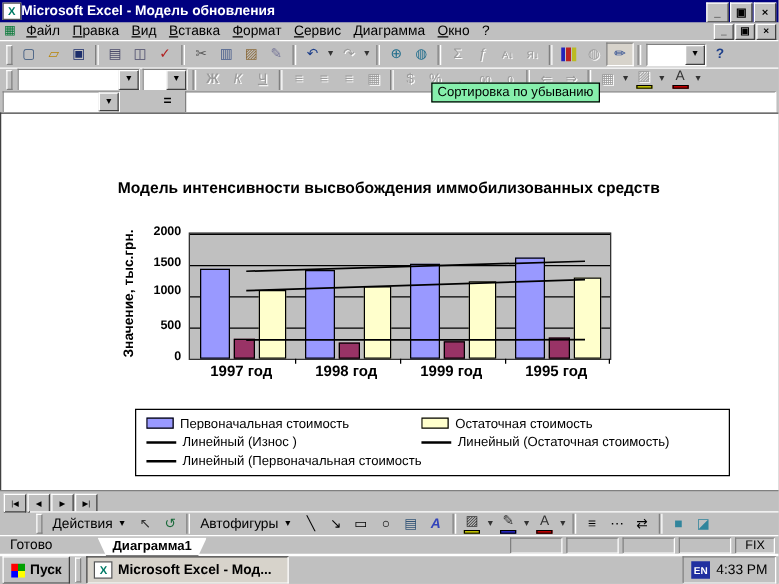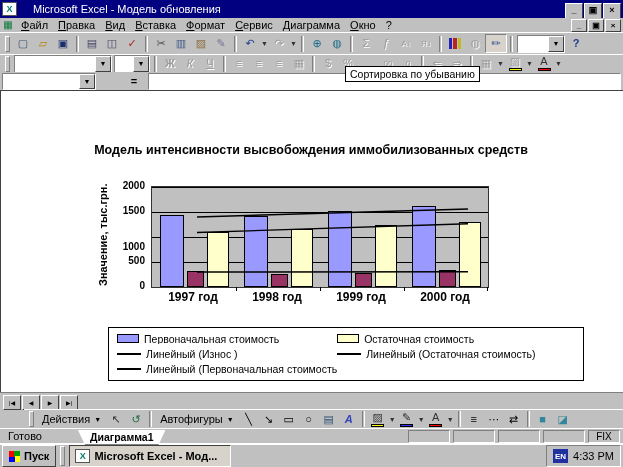--- a/index.html
+++ b/index.html
@@ -1,21 +1,21 @@
 <!DOCTYPE html>
 <html><head>
 <meta charset="utf-8">
 <style>
   html,body{margin:0;padding:0;}
   body{font-family:"Liberation Sans",sans-serif;background:#c0c0c0;}
   .screen{position:relative;width:623px;height:467px;overflow:hidden;background:#c0c0c0;}
 
   
   .titlebar{position:absolute;left:0;top:0;width:623px;height:18px;background:#000080;display:flex;align-items:center;padding:0 2px;box-sizing:border-box;}
-  .titlebar .title{color:#fff;font-weight:normal;font-size:11px;margin-left:16px;flex:1;white-space:nowrap;overflow:hidden;}
+  .titlebar .title{color:#fff;font-weight:bold;font-size:11px;margin-left:0;flex:1;white-space:nowrap;overflow:hidden;}
   .xlico{display:inline-flex;width:13px;height:12px;background:#fff;border:1px solid #555;align-items:center;justify-content:center;font-size:9px;font-weight:bold;color:#007a66;line-height:1;}
   .winbtn{width:16px;height:14px;margin-left:1px;display:inline-flex;align-items:center;justify-content:center;font-size:9px;font-weight:bold;color:#000;background:#c0c0c0;border:1px solid;border-color:#ffffff #404040 #404040 #ffffff;line-height:1;}
   
   .menubar{position:absolute;left:0;top:18px;width:623px;height:14px;background:#c0c0c0;display:flex;align-items:center;font-size:11px;padding:0 2px;box-sizing:border-box;}
   .menu-item{padding:0 5px;white-space:nowrap;color:#000;}
   .menu-item::first-letter{text-decoration:underline;}
   .menubar .spacer{flex:1;}
   .bookico{display:inline-flex;width:12px;height:11px;margin-right:2px;align-items:center;justify-content:center;font-size:10px;color:#0a7a3a;line-height:1;}
   .winbtn.small{width:14px;height:11px;font-size:8px;}
 
@@ -89,21 +89,21 @@
   .taskbar{position:absolute;left:0;top:443px;width:623px;height:24px;background:#c0c0c0;border-top:2px solid;border-color:#ffffff;display:flex;align-items:center;padding:0 2px;box-sizing:border-box;}
   .startbtn{height:20px;padding:0 6px;display:flex;align-items:center;gap:4px;font-size:11px;font-weight:bold;background:#c0c0c0;border:1px solid;border-color:#fff #404040 #404040 #fff;}
   .winlogo{width:11px;height:11px;background:conic-gradient(#00a000 0 25%,#ffff00 25% 50%,#0000ff 50% 75%,#ff0000 75%);}
   .taskdiv{width:3px;height:18px;margin:0 4px;border:1px solid;border-color:#fff #808080 #808080 #fff;}
   .taskbtn{height:20px;width:150px;padding:0 5px;display:flex;align-items:center;gap:4px;font-size:11px;font-weight:bold;background:#d7d3cb;border:1px solid;border-color:#404040 #fff #fff #404040;white-space:nowrap;overflow:hidden;}
   .tray{margin-left:auto;height:20px;display:flex;align-items:center;gap:5px;padding:0 6px;border:1px solid;border-color:#808080 #fff #fff #808080;}
   .langbox{width:15px;height:14px;background:#2030a0;color:#fff;font-size:8px;font-weight:bold;display:flex;align-items:center;justify-content:center;}
   .clock{font-size:11px;}
 
   
-  .tooltip{position:absolute;left:345px;top:66px;background:#ffffff;border:1px solid #000;font-size:10.5px;padding:1px 4px;z-index:50;white-space:nowrap;}
+  .tooltip{position:absolute;left:345px;top:66px;background:#86efac;border:1px solid #000;font-size:10.5px;padding:1px 4px;z-index:50;white-space:nowrap;}
 </style>
 </head>
 <body>
 
 <div class="screen">
 
   <div class="titlebar">
     <span class="xlico">X</span>
     <span class="title">Microsoft Excel - Модель обновления</span>
     <span id="app-controls"><span class="winbtn">_</span><span class="winbtn">▣</span><span class="winbtn">×</span></span>
@@ -289,21 +289,21 @@
     <span class="eqbtn">=</span>
     <span class="formulafield"></span>
   </div>
 
   <div class="doc">
     <div class="chart-title">Модель интенсивности высвобождения иммобилизованных средств</div>
     <div class="ytitle">Значение, тыс.грн.</div>
     <div class="ylabels" id="ylabels">
         <div style="top: 95px;">0</div>
         <div style="top: 70px;">500</div>
-        <div style="top: 56px;">1000</div>
+        <div style="top: 42px;">1000</div>
         <div style="top: 20px;">1500</div>
         <div style="top: -5px;">2000</div>
       </div>
     <div class="plot" id="plot">
       <div id="gridlines">
           <div class="gridline" style="top: 75px;"></div>
           <div class="gridline" style="top: 50px;"></div>
           <div class="gridline" style="top: 25px;"></div>
           <div class="gridline" style="top: 0px;"></div>
         </div>
@@ -338,21 +338,21 @@
           <div class="xtick" style="left: 84px;"></div>
           <div class="xtick" style="left: 168px;"></div>
           <div class="xtick" style="left: 252px;"></div>
           <div class="xtick" style="left: 335px;"></div>
         </div>
     </div>
     <div class="xlabels" id="xlabels">
         <div>1997 год</div>
         <div>1998 год</div>
         <div>1999 год</div>
-        <div>2000 год</div>
+        <div>1995 год</div>
       </div>
     <div class="legend" id="legend">
         <div class="leg-item">
           <span class="sw-box" style="background: rgb(153, 153, 255);"></span>
           <span>Первоначальная стоимость</span>
         </div>
         <div class="leg-item">
           <span class="sw-box" style="background: rgb(255, 255, 204);"></span>
           <span>Остаточная стоимость</span>
         </div>

